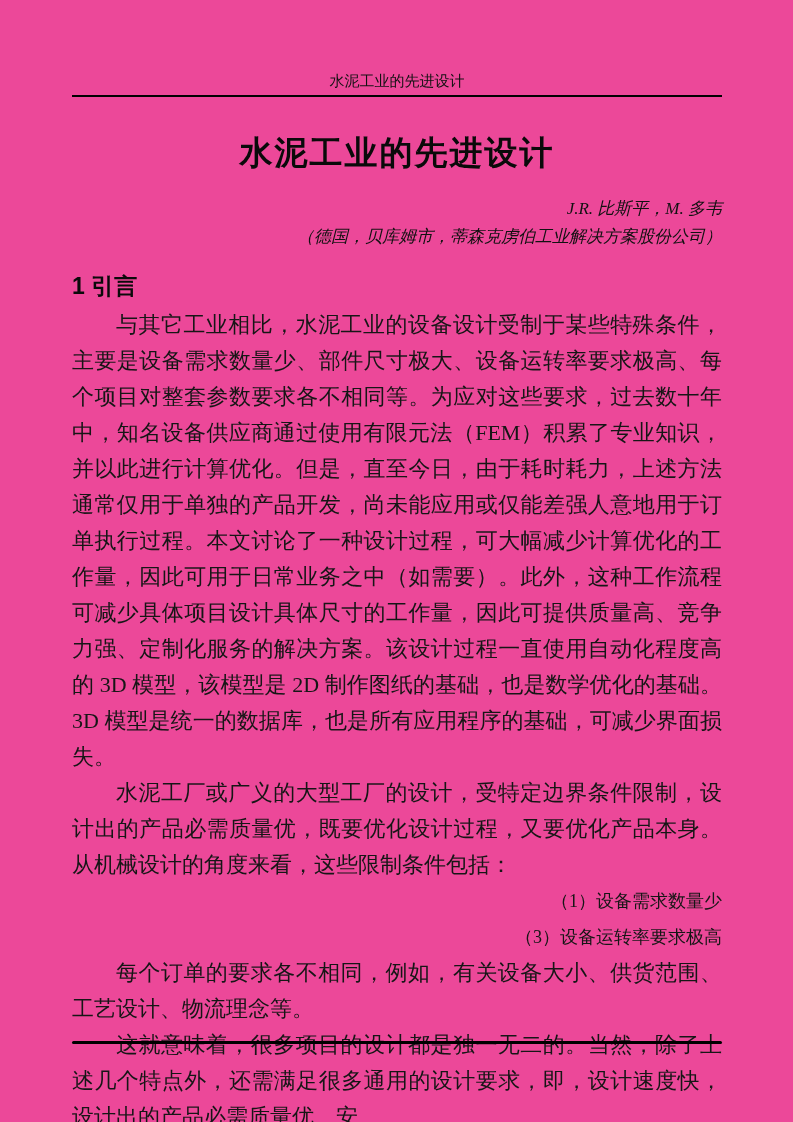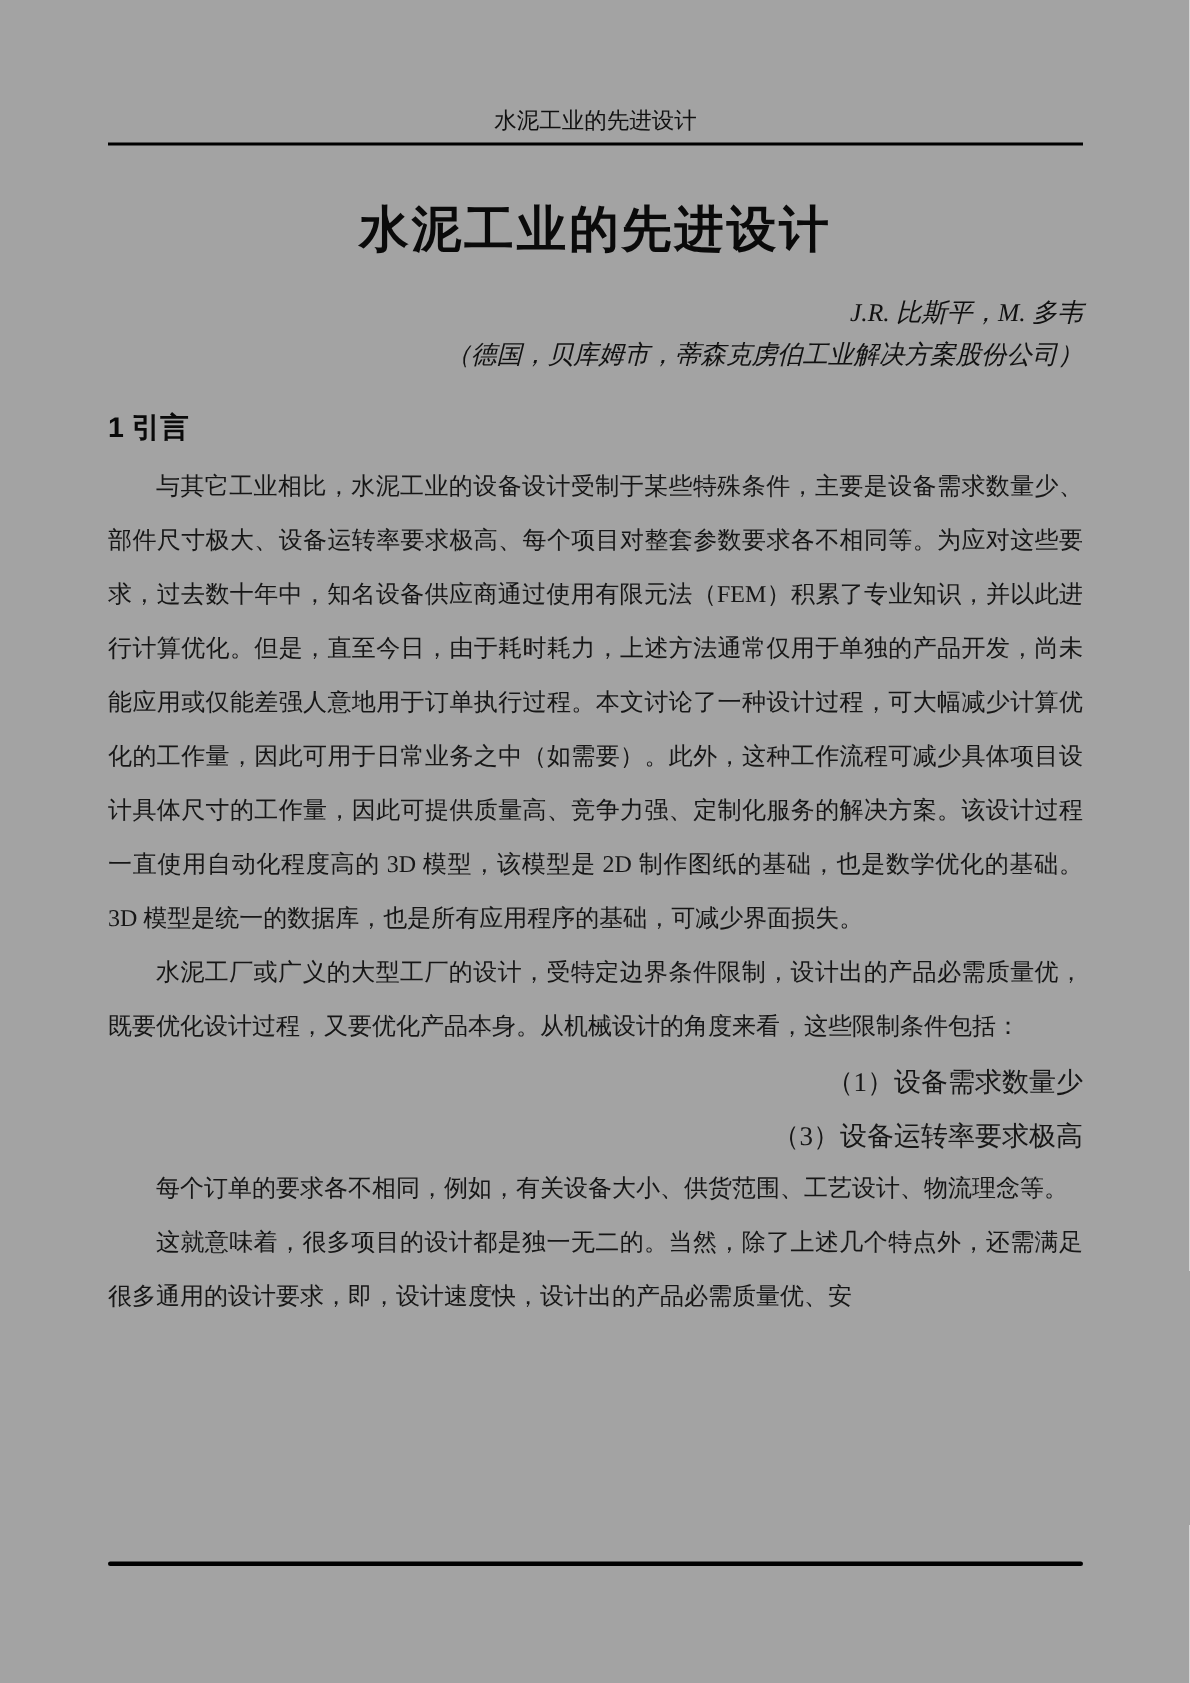--- a/index.html
+++ b/index.html
@@ -4,21 +4,21 @@
 <style>
   html, body {
     margin: 0;
     padding: 0;
     background: #ffffff;
   }
   .page {
     position: relative;
     width: 793px;
     height: 1122px;
-    background: #a3a3a3;
+    background: #ec4899;
     color: #111111;
     overflow: hidden;
     font-family: "Liberation Serif", "DejaVu Serif", serif;
   }
   .content {
     padding: 0 71px 0 72px;
   }
   .running-header {
     margin-top: 72px;
     text-align: center;
@@ -52,27 +52,27 @@
     margin-top: 4px;
     text-align: right;
     font-style: italic;
     font-size: 17px;
     line-height: 24px;
   }
   .section-heading {
     margin: 24px 0 0 0;
     font-family: "Liberation Sans", "DejaVu Sans", sans-serif;
     font-weight: bold;
-    font-size: 19px;
+    font-size: 23px;
     line-height: 26px;
     color: #0a0a0a;
   }
   .body-paragraph {
     margin: 0;
-    font-size: 16px;
+    font-size: 22px;
     line-height: 36px;
     text-align: justify;
     text-indent: 2em;
     color: #161616;
   }
   .body-paragraph.first {
     margin-top: 8px;
   }
   .numbered-list {
     margin: 0;

